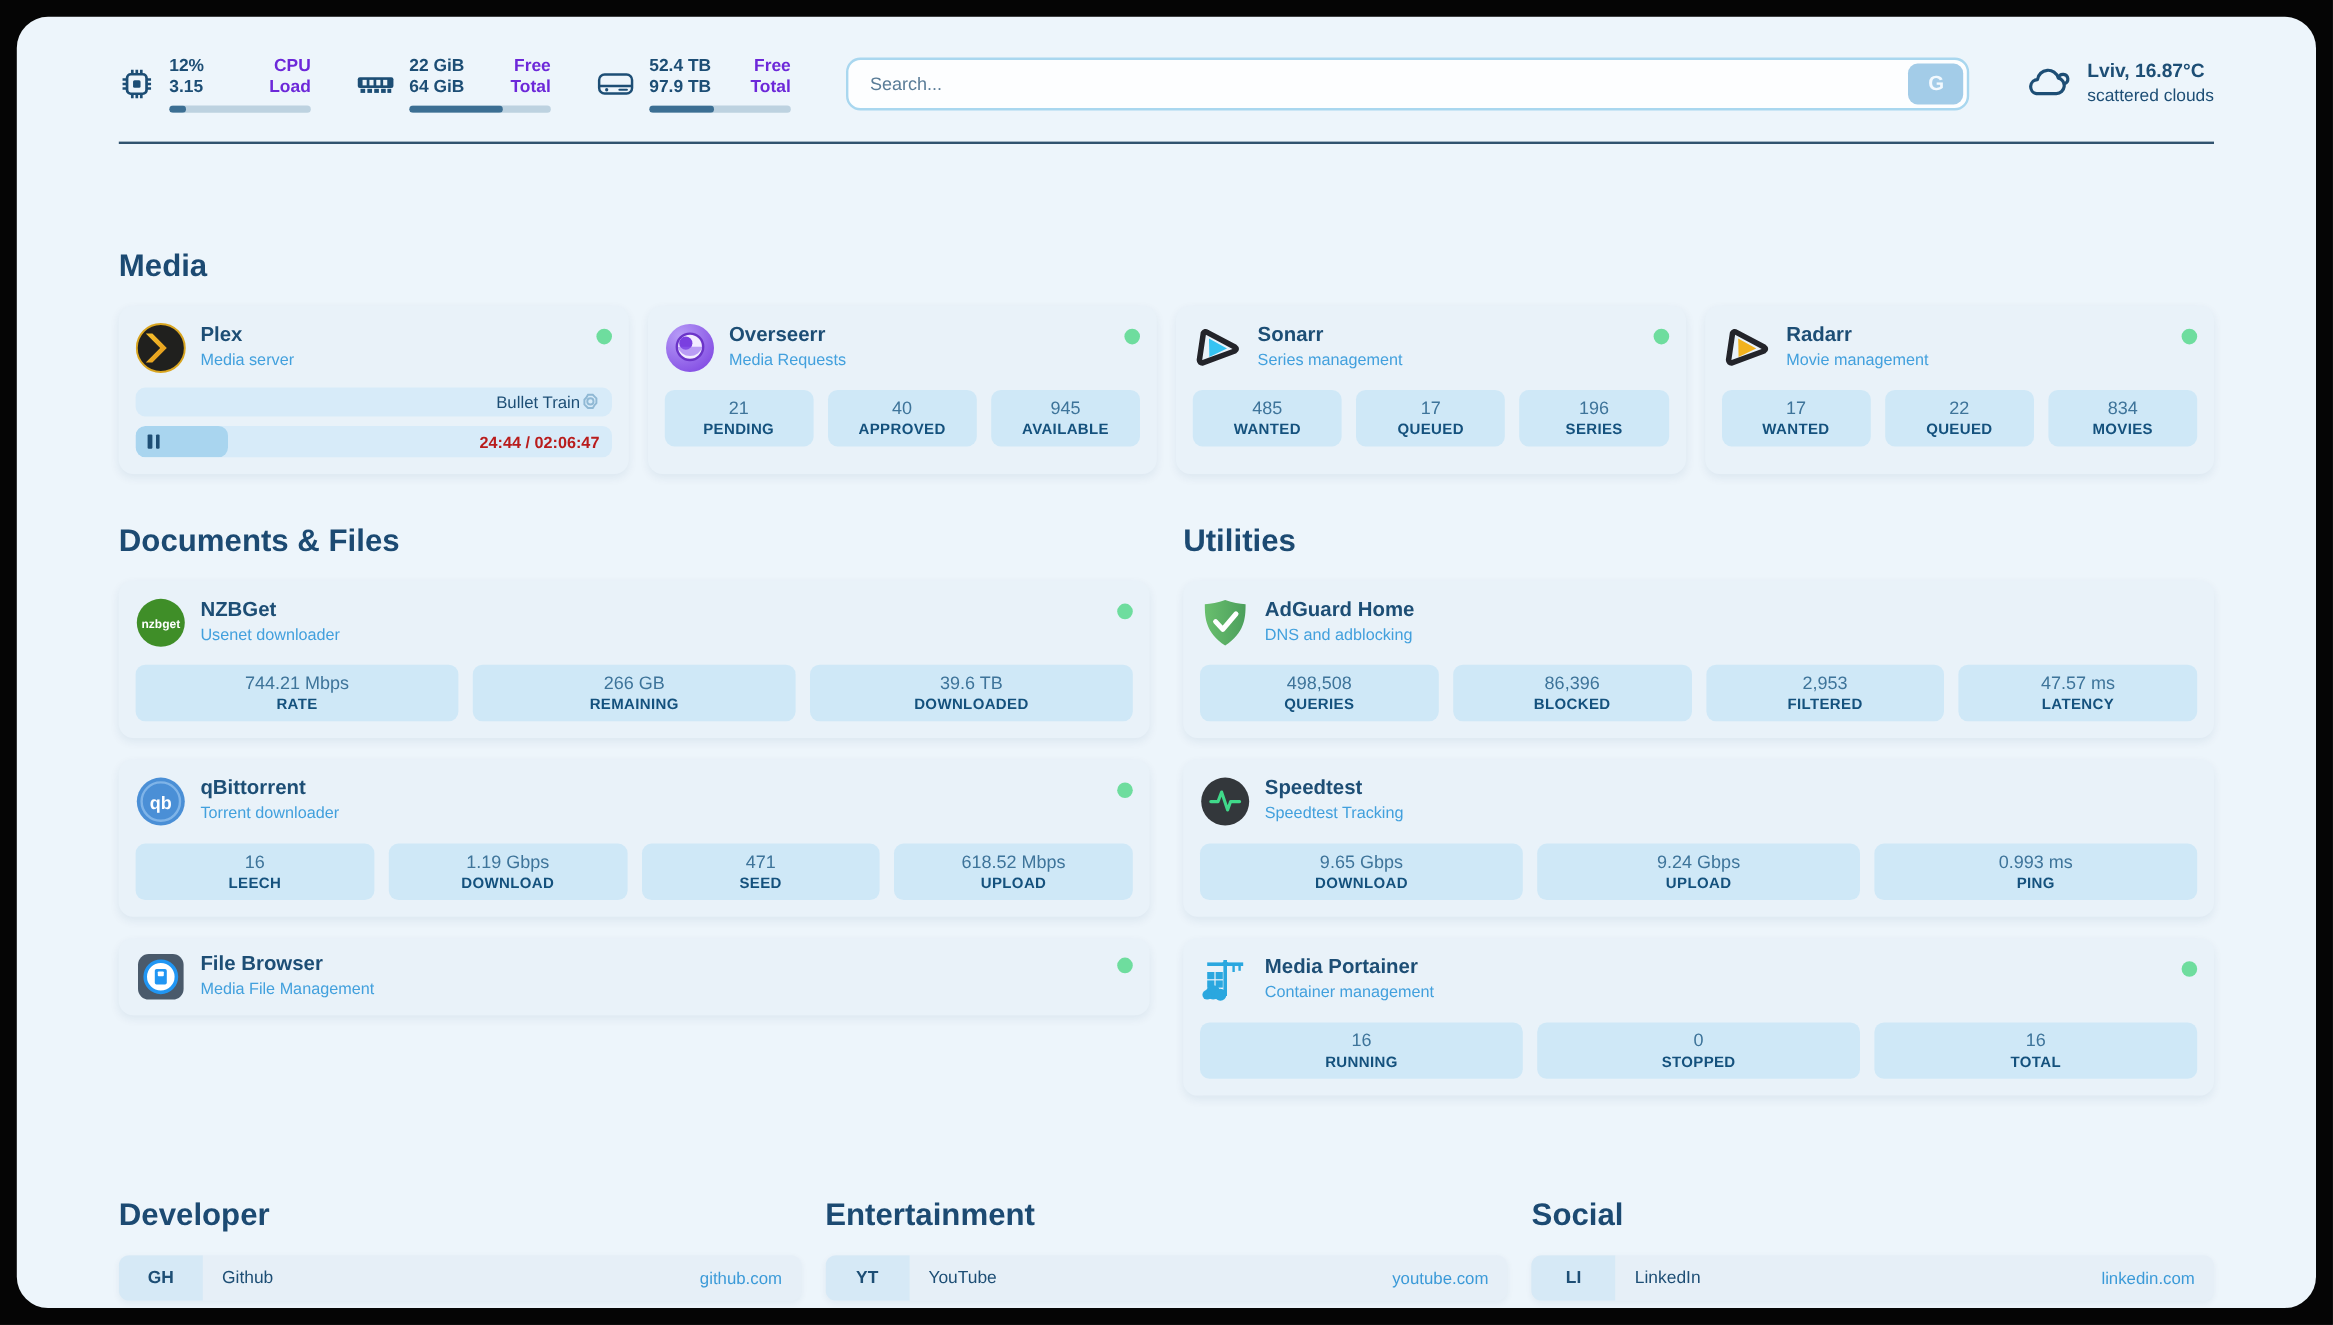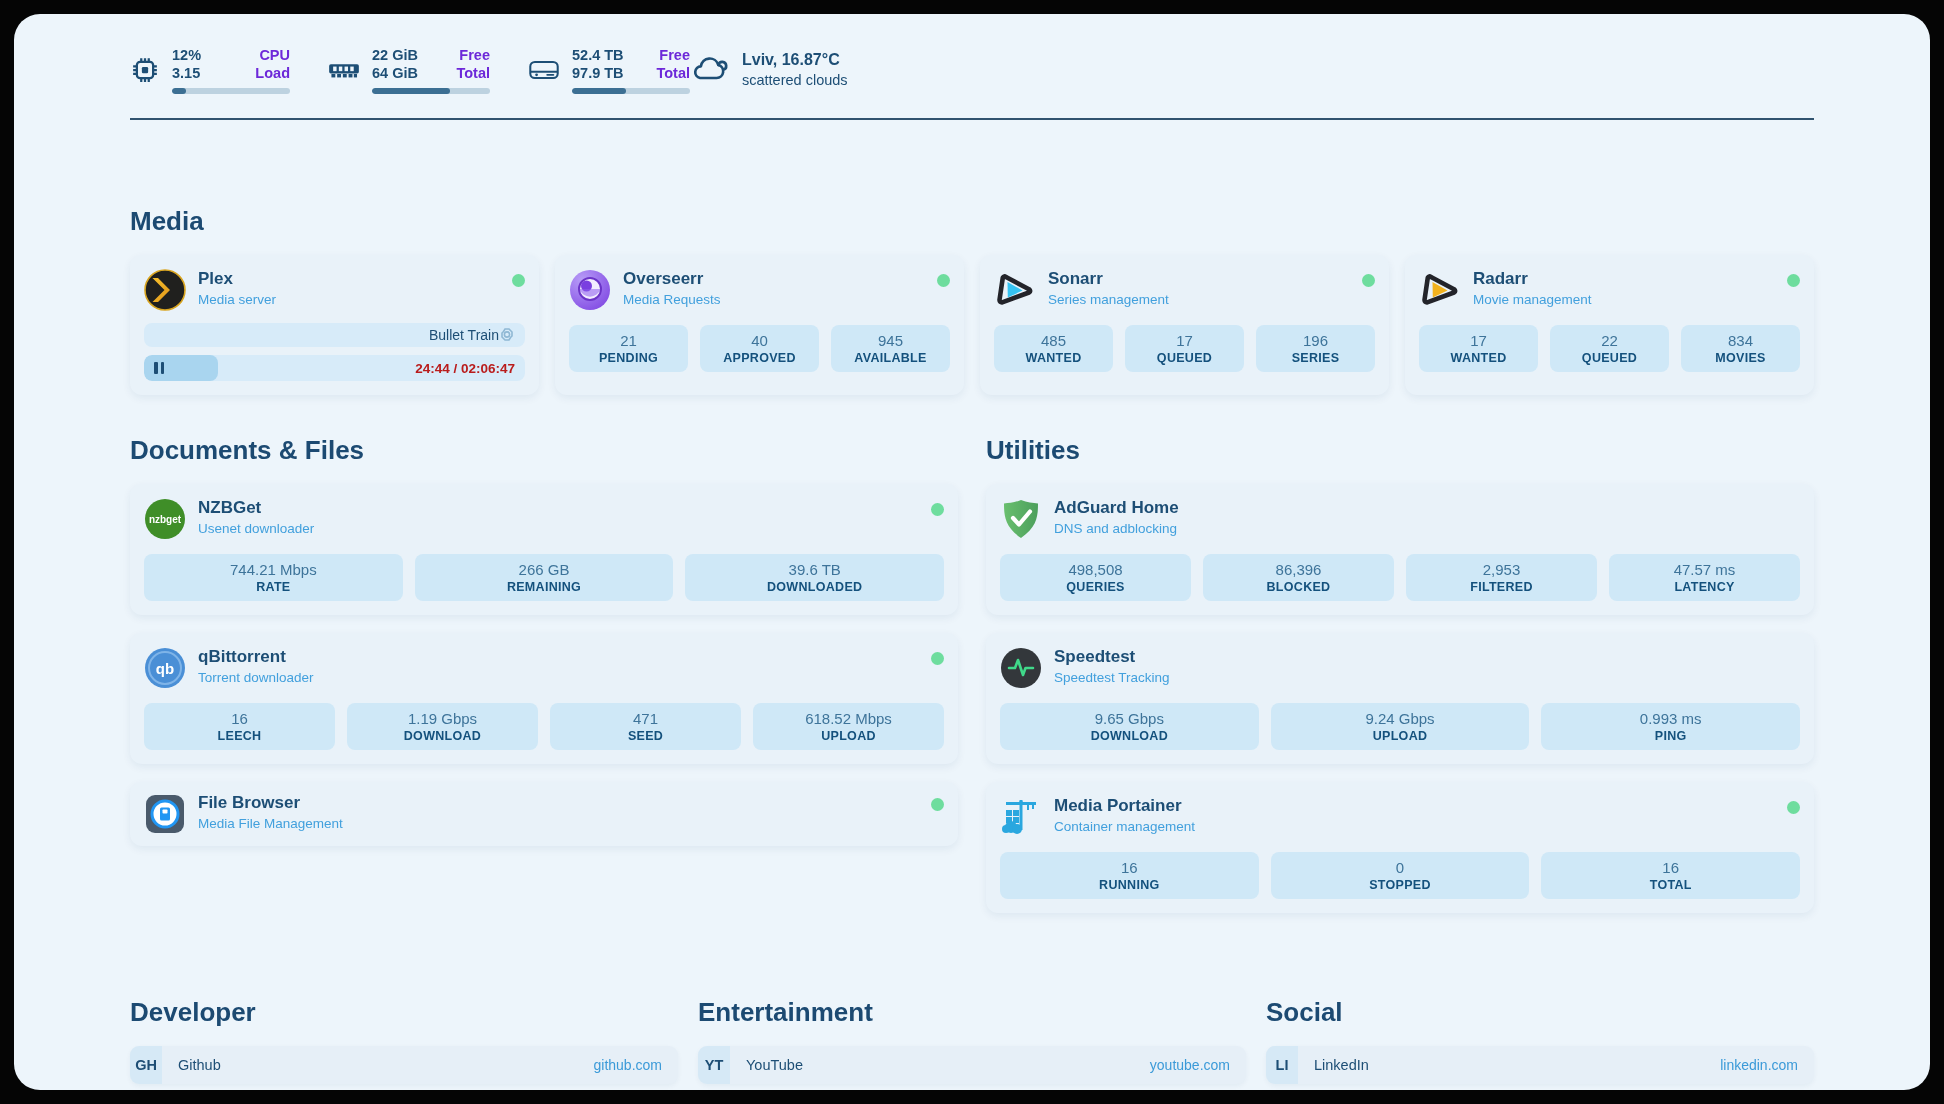--- a/index.html
+++ b/index.html
@@ -1,19 +1,19 @@
 <!DOCTYPE html>
 <html><head>
 <meta charset="utf-8">
 <style>
   html,body{margin:0;padding:0;background:#050505;}
   body{width:1944px;height:1104px;font-family:"Liberation Sans",sans-serif;}
   .frame{width:1944px;height:1104px;box-sizing:border-box;padding:14px;}
   .page{width:100%;height:100%;box-sizing:border-box;background:#edf5fb;border-radius:26px;
-        padding:0 116px;overflow:hidden;}
+        padding:0 85px;overflow:hidden;}
   
   .topbar{display:flex;align-items:center;padding-top:32px;}
   .stats{display:flex;gap:38px;align-items:center;flex-shrink:0;}
   .stat{display:flex;gap:12px;align-items:center;}
   .stat-icon{color:#1d4e75;display:flex;align-items:center;}
   .stat-body{display:flex;flex-direction:column;}
   .stat-cols{display:flex;gap:26px;justify-content:space-between;}
   .vals,.labs{display:flex;flex-direction:column;line-height:1.25;}
   .vals span{color:#1d4e75;font-weight:600;font-size:14.5px;}
   .labs{text-align:right;}
@@ -55,21 +55,21 @@
   .pause i{display:block;width:3.5px;height:12px;background:#1d4e75;border-radius:1px;}
   .ptime{position:relative;color:#b91c1c;font-weight:700;font-size:13.5px;}
   
   .cols2{display:grid;grid-template-columns:1fr 1fr;gap:28px;margin-top:40px;}
   .col .card{margin-bottom:18px;}
   .card.slim{padding:11px 14px;}
   
   .links-grid{display:grid;grid-template-columns:1fr 1fr 1fr;gap:20px;margin-top:66px;}
   .link-row{display:flex;align-items:center;background:#e6eff7;border-radius:9px;height:38px;margin-bottom:11px;
         overflow:hidden;cursor:pointer;box-shadow:0 2px 5px rgba(20,60,100,.05);}
-  .link-badge{width:32px;align-self:stretch;background:#d6e9f6;display:flex;align-items:center;justify-content:center;
+  .link-badge{width:70px;align-self:stretch;background:#d6e9f6;display:flex;align-items:center;justify-content:center;
         color:#1d4e75;font-weight:700;font-size:14.5px;}
   .link-name{color:#1d4e75;font-size:14.5px;margin-left:16px;}
   .link-url{margin-left:auto;margin-right:16px;color:#3b9ad8;font-size:14px;}
   .gear{color:#8fb8d4;display:flex;align-items:center;}
 </style>
 </head>
 <body>
 
 <div class="frame">
 <div class="page">
@@ -154,20 +154,24 @@
               <span>Total</span>
             </div>
           </div>
           <div class="bar">
             <div class="bar-fill" style="width: 46%;"></div>
           </div>
         </div>
       </div>
     </div>
 
+    <div class="search-wrap">
+      <input class="search-input" type="text" placeholder="Search..." style="">
+      <button class="search-btn">G</button>
+    </div>
 
     <div class="weather">
       <span>
         <svg width="40" height="32" viewBox="0 0 36 28" fill="none" stroke="#1d4e75" stroke-width="2.4" stroke-linecap="round" stroke-linejoin="round">
           <path d="M9 23h15a6 6 0 0 0 1.4-11.8 8 8 0 0 0-15.6 1.3A5.3 5.3 0 0 0 9 23z"></path>
           <path d="M25.5 11.2a3.6 3.6 0 1 1 4.4 4.4"></path>
         </svg>
       </span>
       <div>
         <div class="wx-line1">Lviv, 16.87°C</div>

